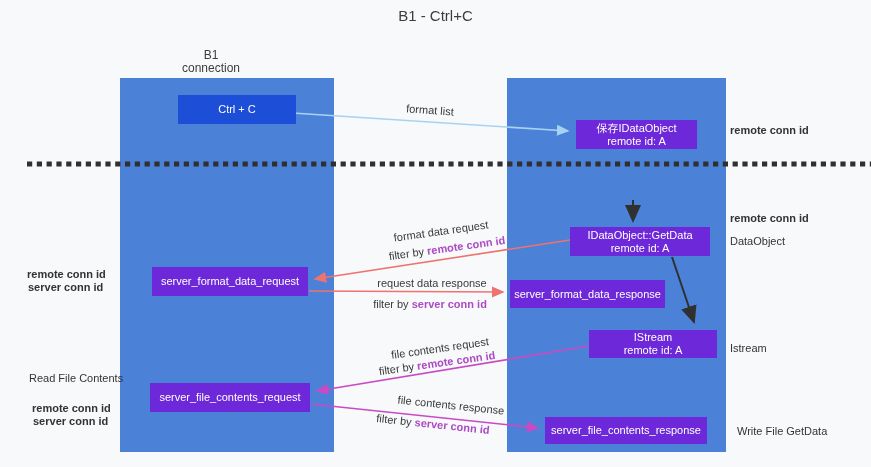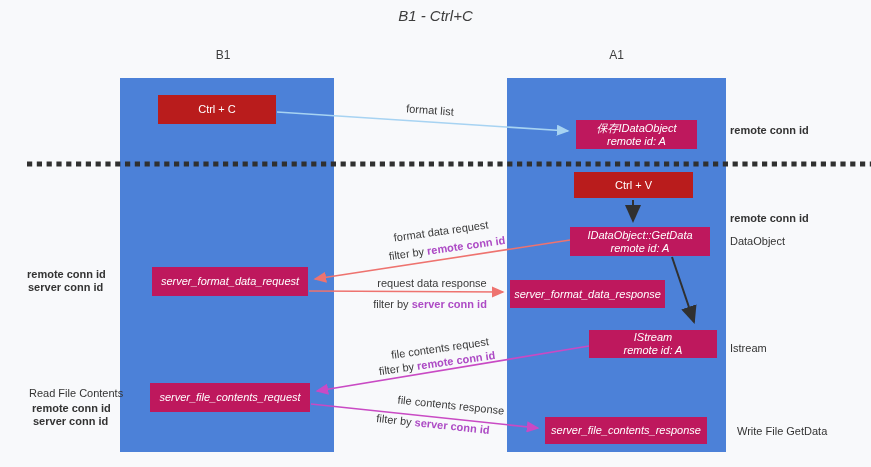--- a/index.html
+++ b/index.html
@@ -9,43 +9,43 @@
   }
   .canvas{
     position:relative;
     width:871px;height:467px;
     background:#f8f9fb;
     overflow:hidden;
   }
   .title{
     position:absolute;left:0;top:6px;width:871px;
     text-align:center;color:#3d3d3d;
-    font-size:15px;line-height:20px;font-style:italic;
+    font-size:15px;line-height:20px;
   }
   .lane{
     position:absolute;top:78px;height:374px;
     background:#4c81d8;z-index:1;
   }
   .lane.left{left:120px;width:214px;}
   .lane.right{left:507px;width:219px;}
   .lane-header{
     position:absolute;top:49px;z-index:4;
     text-align:center;color:#3d3d3d;
     font-size:12px;line-height:13px;
   }
-  .lane-header.left{left:116px;width:214px;}
+  .lane-header.left{left:104px;width:214px;}
   .lane-header.right{left:507px;width:219px;}
   svg.arrows{position:absolute;left:0;top:0;z-index:2;pointer-events:none;}
   .box{
     position:absolute;z-index:3;
     display:flex;flex-direction:column;align-items:center;justify-content:center;
     color:#ffffff;font-size:11px;line-height:13px;text-align:center;
   }
-  .box.orange{background:#be185d;font-style:italic;}
-  .box.green{background:#b91c1c;}
+  .box.orange{background:#6d28d9;}
+  .box.green{background:#1d4ed8;margin-left:20px;}
   .b-ctrl-c{left:158px;top:95px;width:118px;height:29px;}
   .b-save{left:576px;top:120px;width:121px;height:29px;}
   .b-ctrl-v{left:574px;top:172px;width:119px;height:26px;}
   .b-getdata{left:570px;top:227px;width:140px;height:29px;}
   .b-fmt-req{left:152px;top:267px;width:156px;height:29px;}
   .b-fmt-res{left:510px;top:280px;width:155px;height:28px;}
   .b-istream{left:589px;top:330px;width:128px;height:28px;}
   .b-file-req{left:150px;top:383px;width:160px;height:29px;}
   .b-file-res{left:545px;top:417px;width:162px;height:27px;}
   .flow-label{
@@ -64,23 +64,23 @@
 <body>
 
 <div class="canvas">
 
   <div class="title">
     <div>B1 - Ctrl+C</div>
   </div>
 
   <div class="lane-header left">
     <div>B1</div>
+    <div>connection</div>
   </div>
   <div class="lane-header right">
-    <div>A1</div>
   </div>
 
   <div class="lane left"></div>
   <div class="lane right"></div>
 
   <svg class="arrows" width="871" height="467" viewBox="0 0 871 467">
     <defs>
       <marker id="ah-blue" markerWidth="9" markerHeight="7" refX="7" refY="3.5" orient="auto">
         <path d="M0,0 L8,3.5 L0,7 Z" fill="#a7d3f2"></path>
       </marker>
@@ -114,23 +114,20 @@
 
   <div class="box green b-ctrl-c">
     <div>Ctrl + C</div>
   </div>
 
   <div class="box orange b-save">
     <div>保存IDataObject</div>
     <div>remote id: A</div>
   </div>
 
-  <div class="box green b-ctrl-v">
-    <div>Ctrl + V</div>
-  </div>
 
   <div class="box orange b-getdata">
     <div>IDataObject::GetData</div>
     <div>remote id: A</div>
   </div>
 
   <div class="box orange b-fmt-res">
     <div>server_format_data_response</div>
   </div>
 
@@ -166,17 +163,17 @@
   <div class="flow-label" style="left:433px;top:424px;transform:translate(-50%,-50%) rotate(6deg);"><span>filter by</span> <span class="purple">server conn id</span></div>
 
   <div class="side-label purple" style="left:730px;top:124px;">remote conn id</div>
   <div class="side-label purple" style="left:730px;top:212px;">remote conn id</div>
   <div class="side-label" style="left:730px;top:235px;">DataObject</div>
   <div class="side-label" style="left:730px;top:342px;">Istream</div>
   <div class="side-label" style="left:737px;top:425px;">Write File GetData</div>
 
   <div class="side-label purple" style="left:27px;top:268px;">remote conn id</div>
   <div class="side-label greenlbl" style="left:28px;top:281px;">server conn id</div>
-  <div class="side-label" style="left:29px;top:387px;">Read File Contents</div>
+  <div class="side-label" style="left:29px;top:372px;">Read File Contents</div>
   <div class="side-label purple" style="left:32px;top:402px;">remote conn id</div>
   <div class="side-label greenlbl" style="left:33px;top:415px;">server conn id</div>
 
 </div>
 
 </body></html>

